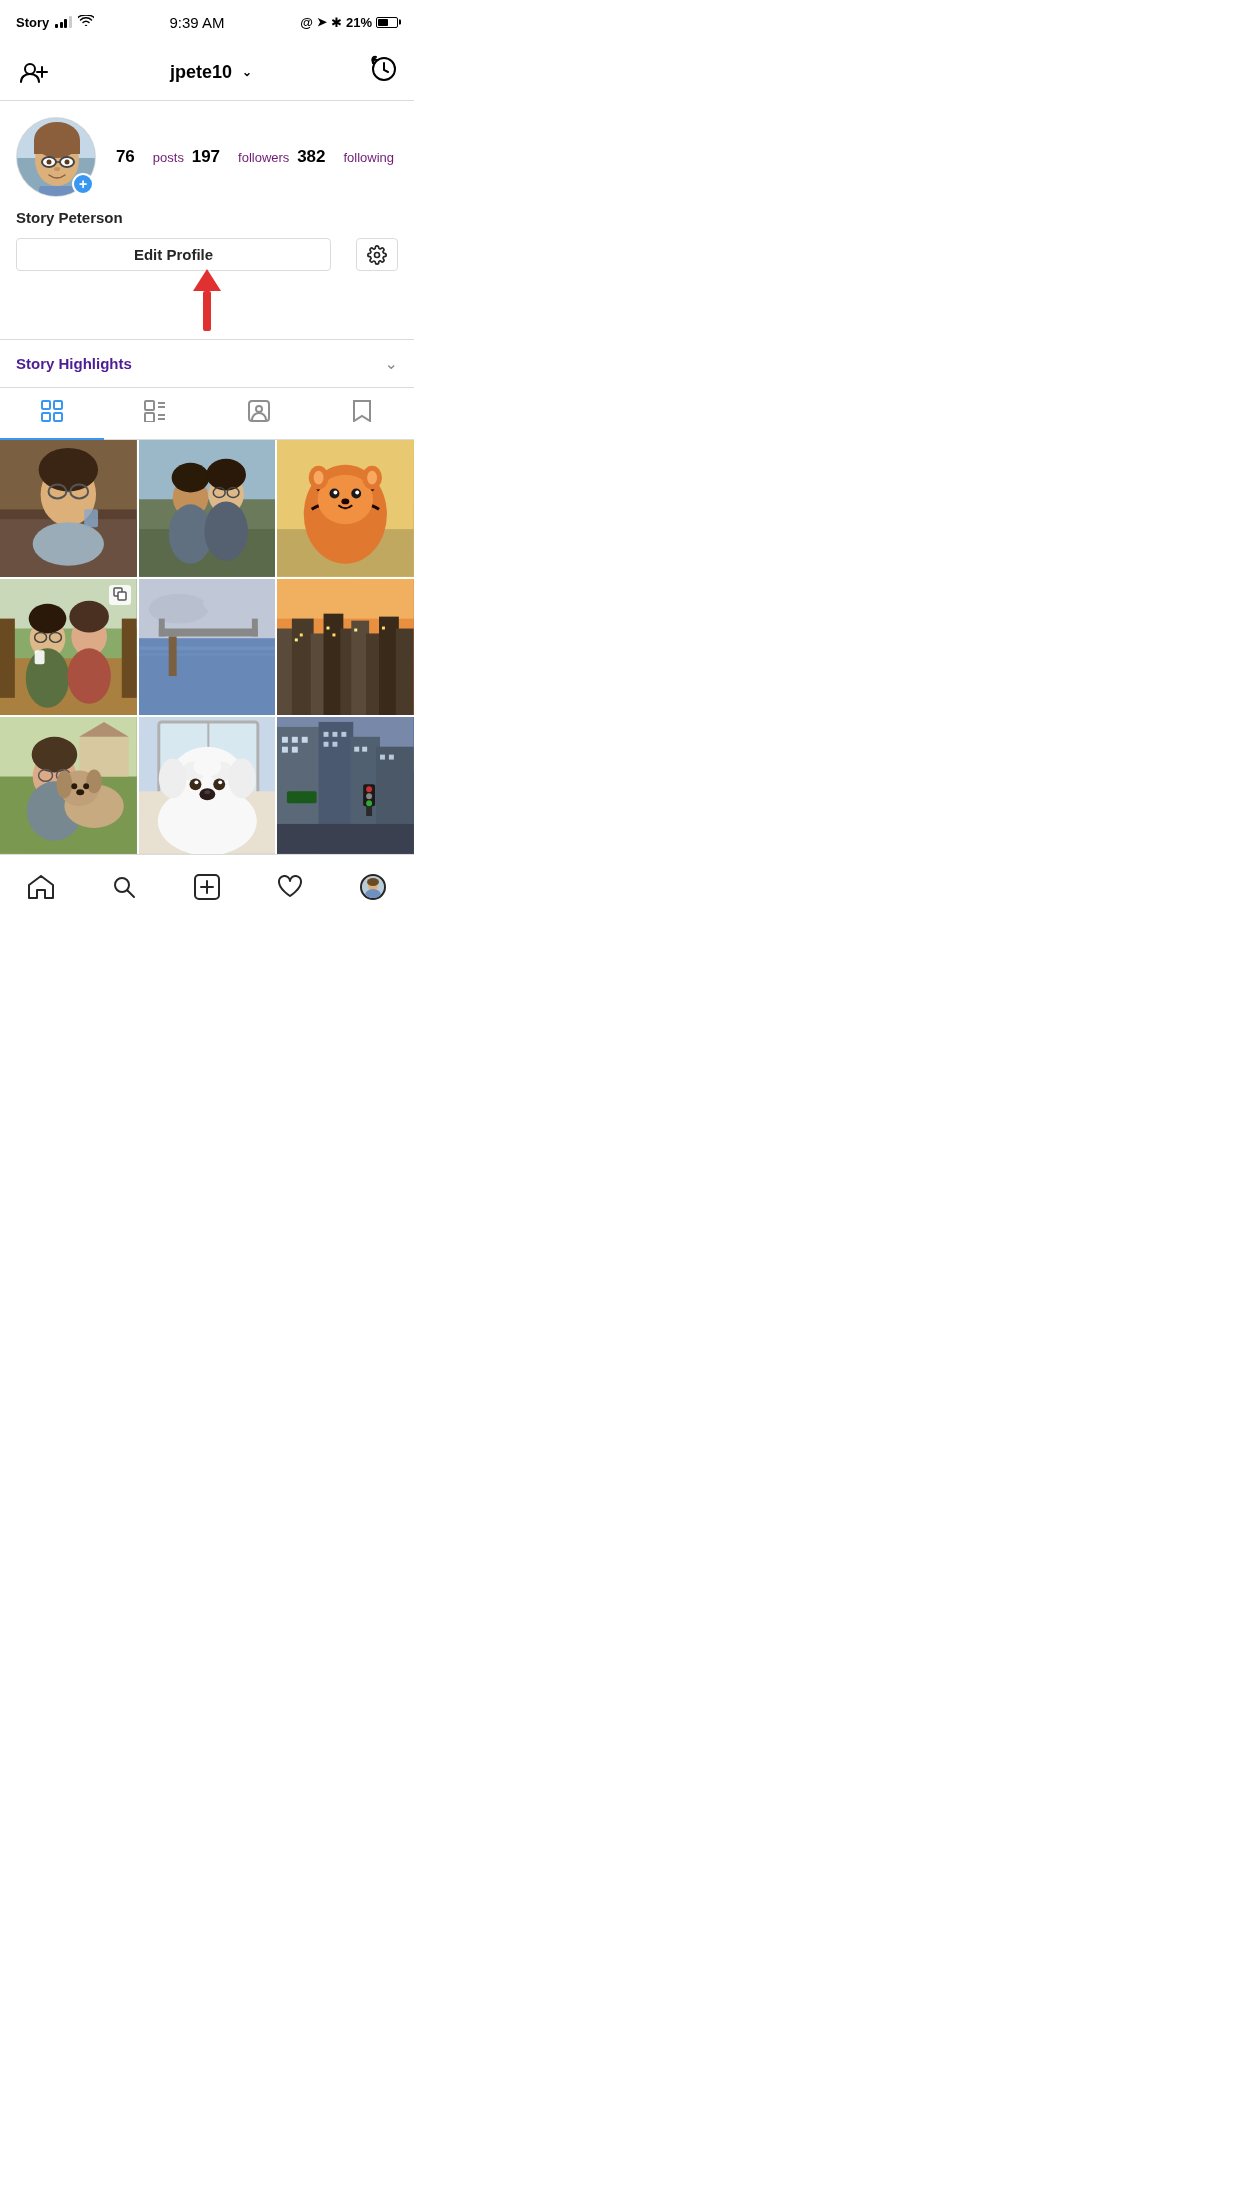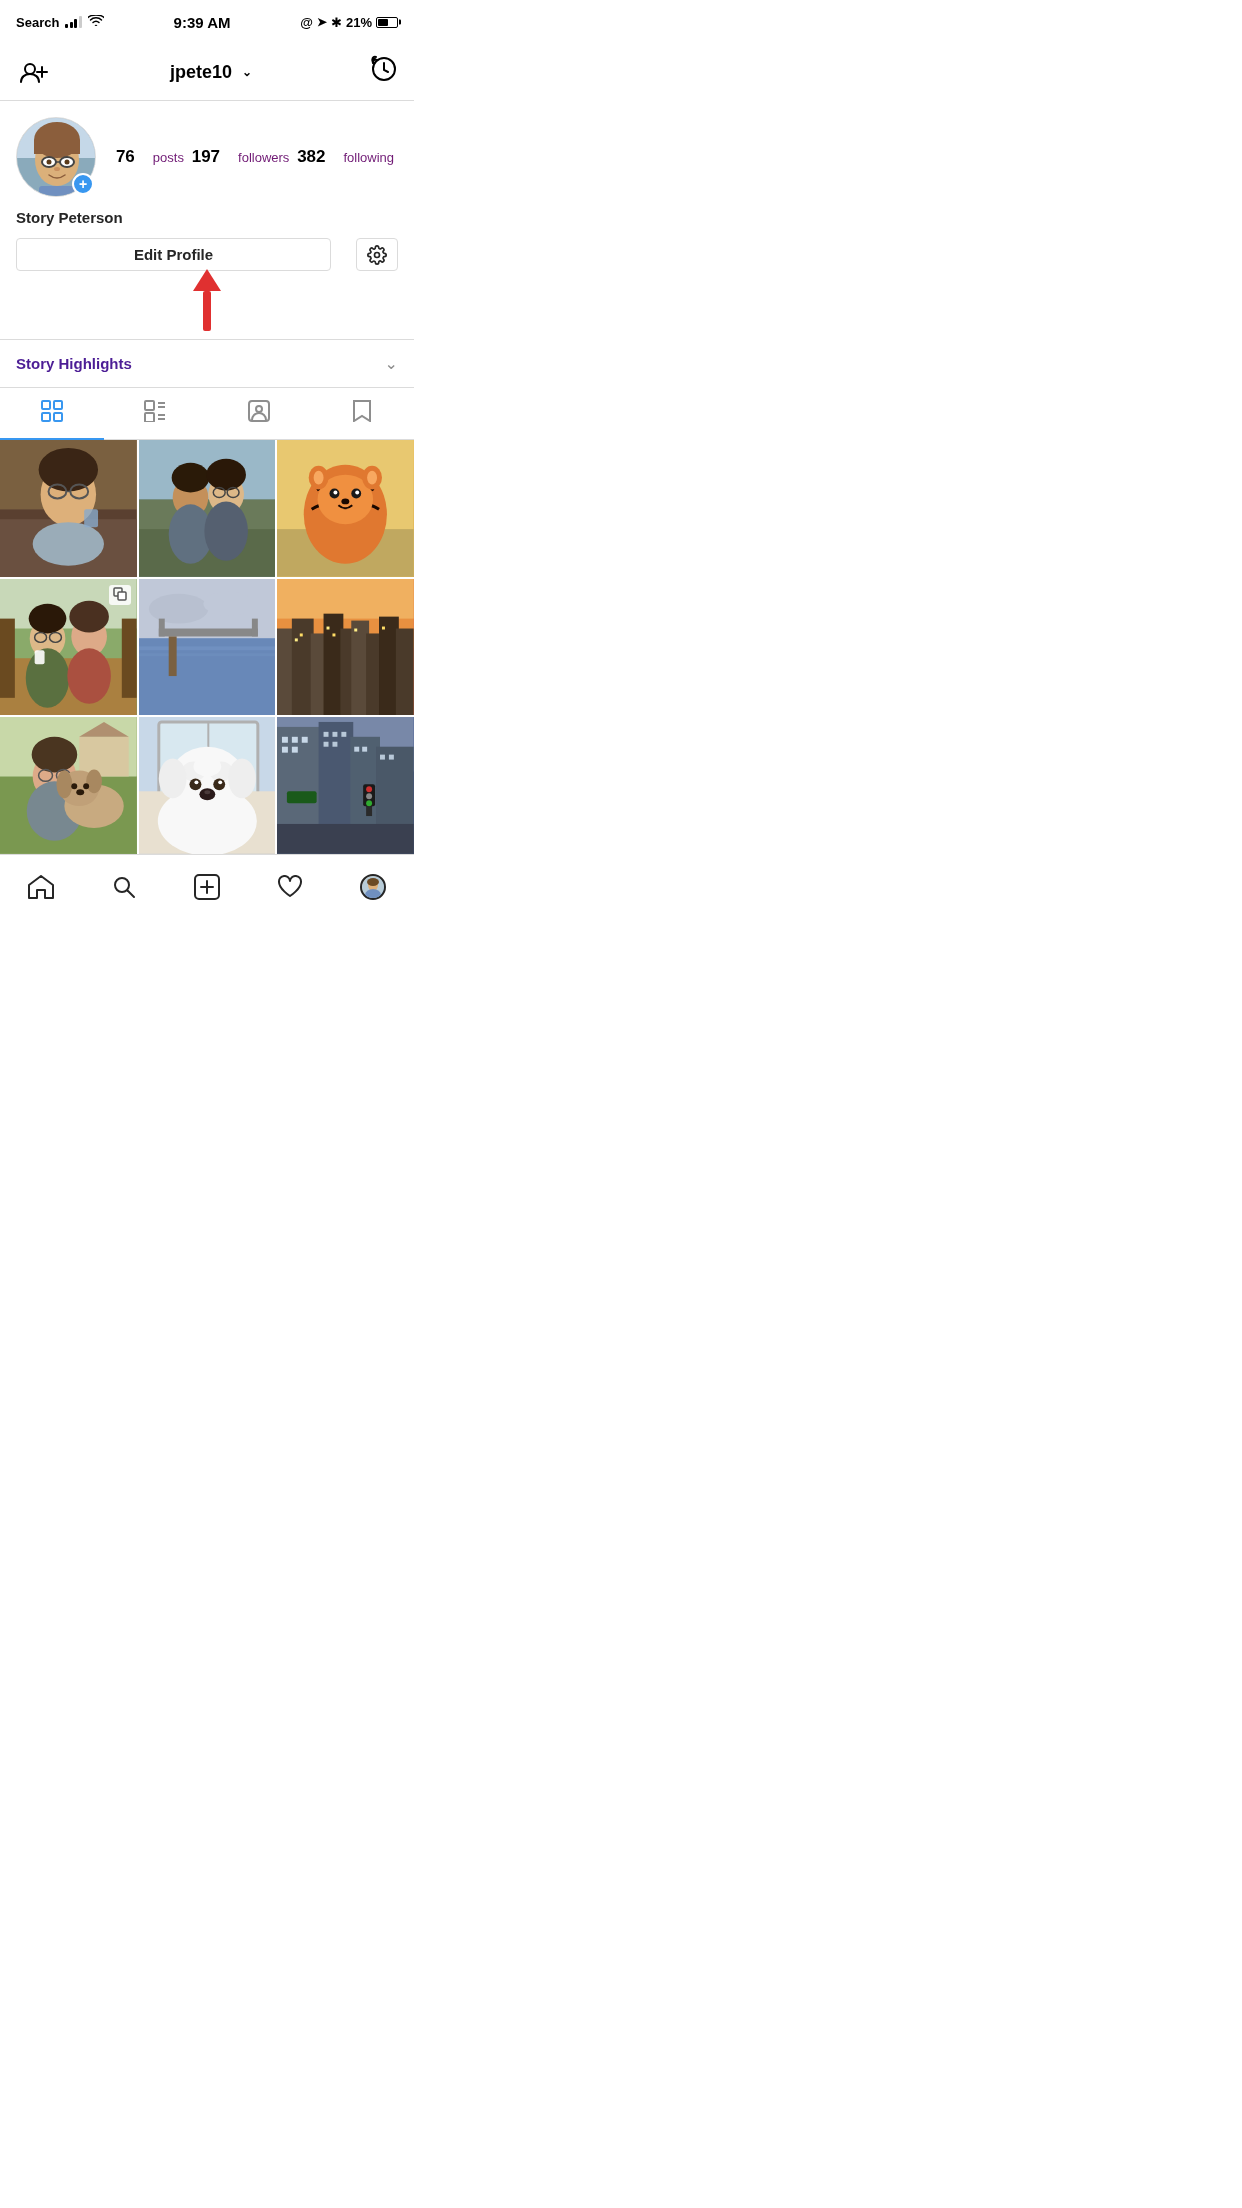--- a/index.html
+++ b/index.html
@@ -15,21 +15,21 @@
     
     .status-bar {
       display: flex;
       justify-content: space-between;
       align-items: center;
       padding: 6px 16px;
       height: 44px;
       background: #fff;
     }
     .status-left { display: flex; align-items: center; gap: 6px; font-size: 13px; font-weight: 600; }
-    .status-center { font-size: 15px; font-weight: 700; }
+    .status-center { font-size: 15px; font-weight: 400; }
     .status-right { display: flex; align-items: center; gap: 4px; font-size: 13px; font-weight: 600; }
     .signal-bars { display: flex; align-items: flex-end; gap: 1.5px; }
     .signal-bars span { width: 3px; background: #000; border-radius: 1px; }
     .wifi-icon { font-size: 14px; }
     .battery-icon {
       display: flex; align-items: center; gap: 2px;
     }
     .battery-body {
       width: 22px; height: 11px; border: 1.5px solid #000; border-radius: 2px; position: relative; display: flex; align-items: center; padding: 1px;
     }
@@ -197,21 +197,21 @@
       position: absolute; top: 6px; right: 6px;
       background: rgba(255,255,255,0.85); border-radius: 3px;
       padding: 2px 4px; font-size: 10px;
     }
   </style>
 </head>
 <body>
 
 <div class="status-bar">
   <div class="status-left">
-    <span>Search</span>
+    <span>Story</span>
     <div class="signal-bars">
       <span style="height:4px"></span>
       <span style="height:6px"></span>
       <span style="height:9px"></span>
       <span style="height:12px; background:#ccc;"></span>
     </div>
     <span class="wifi-icon">
       <svg width="16" height="12" viewBox="0 0 16 12" fill="none">
         <path d="M8 9.5L9.5 11H6.5L8 9.5Z" fill="#000"></path>
         <path d="M5 7.5C5.8 6.7 6.9 6.2 8 6.2s2.2.5 3 1.3" stroke="#000" stroke-width="1.5" fill="none" stroke-linecap="round"></path>

